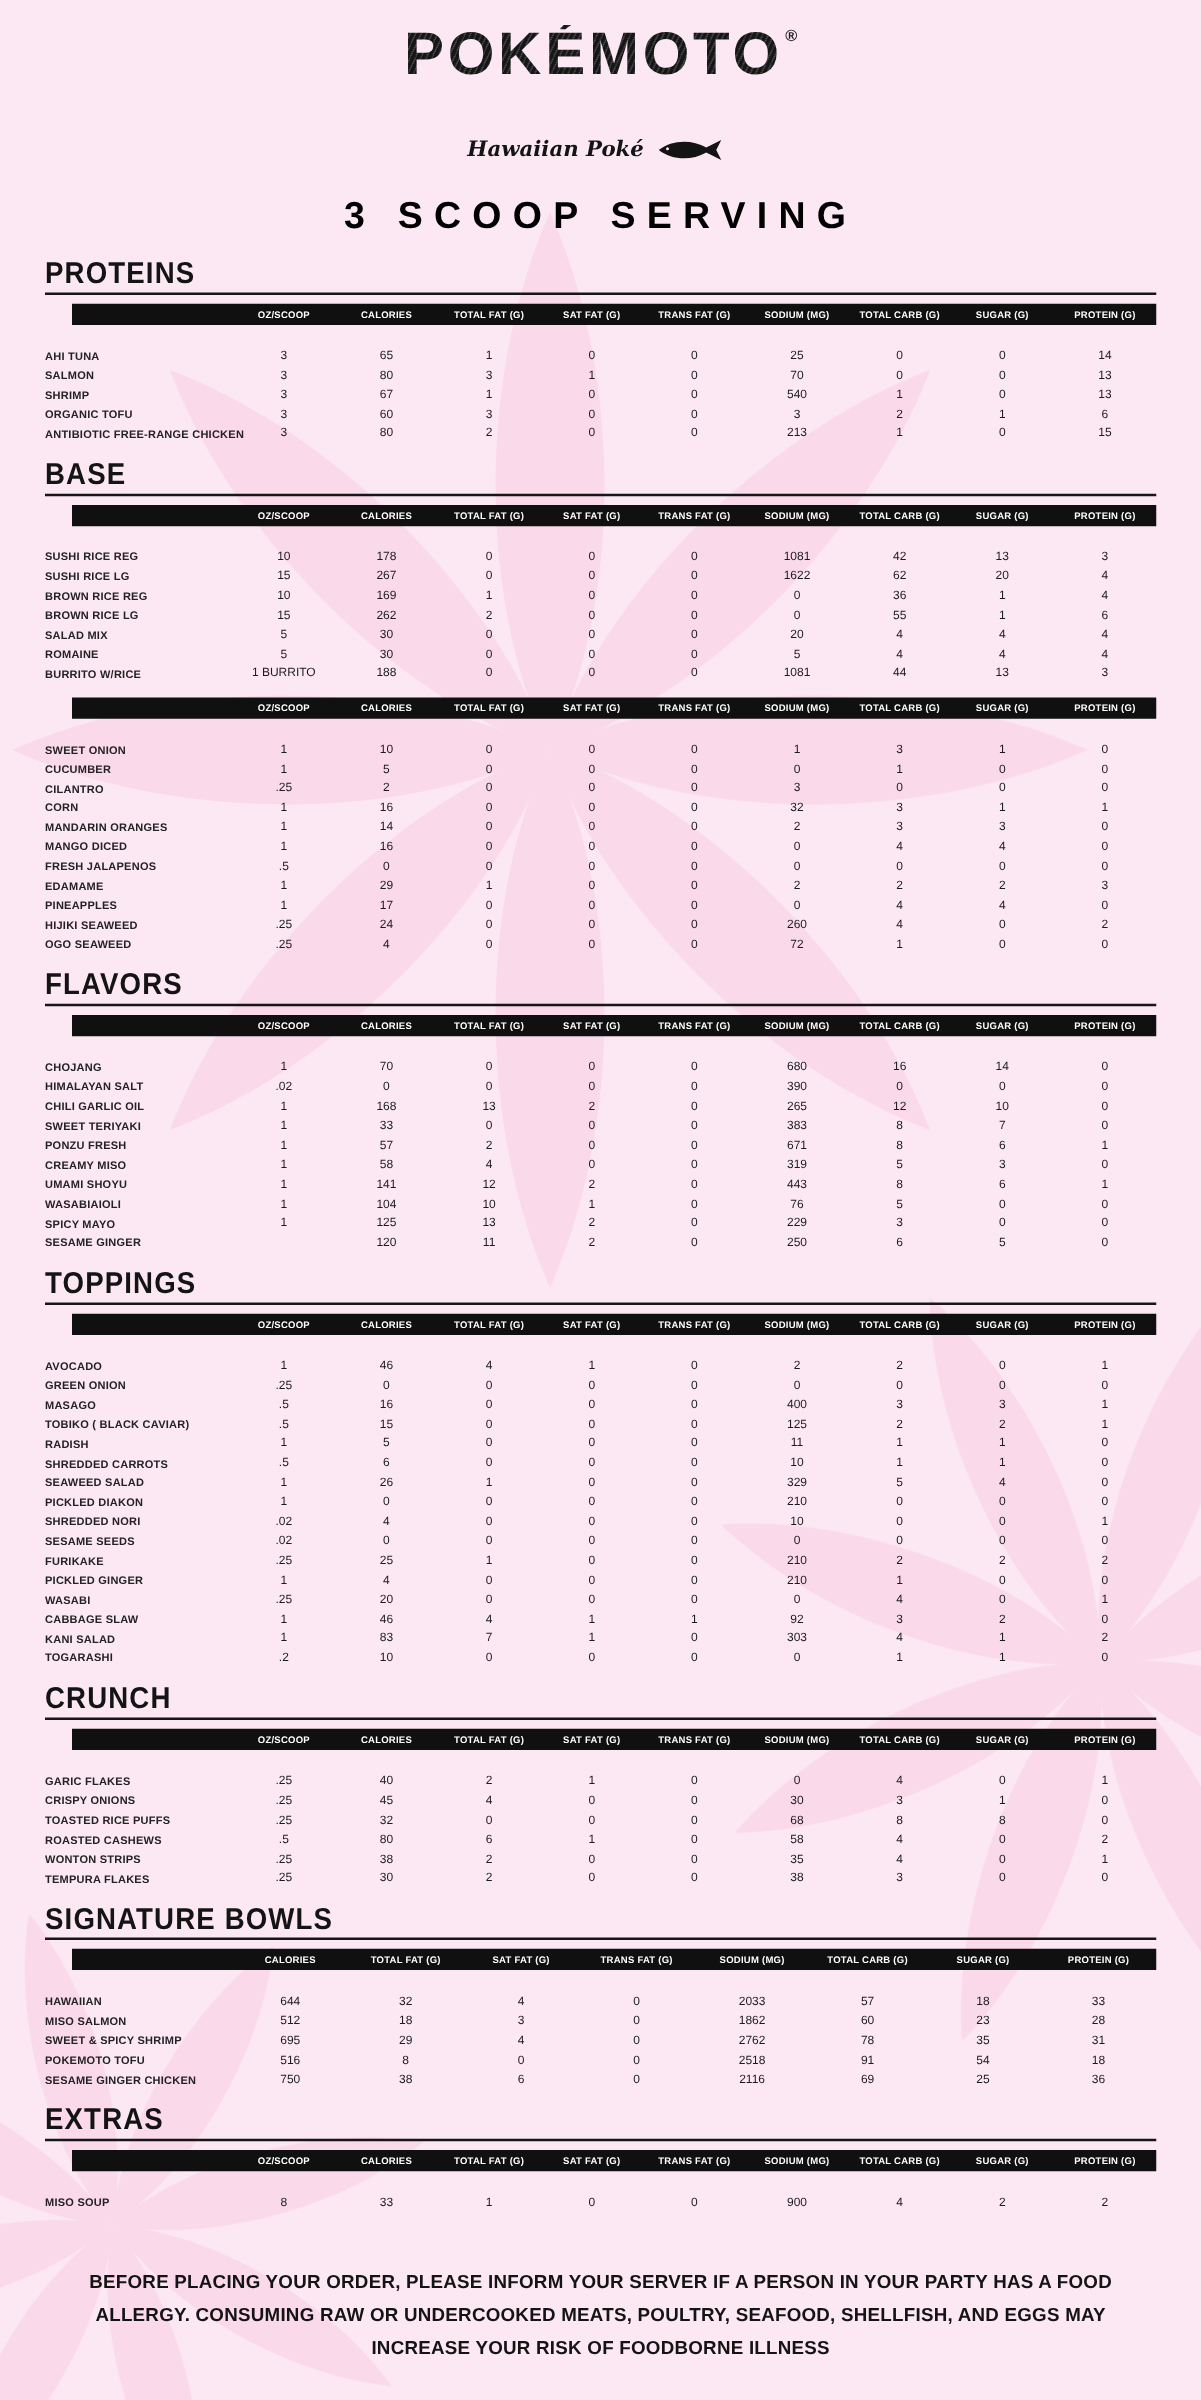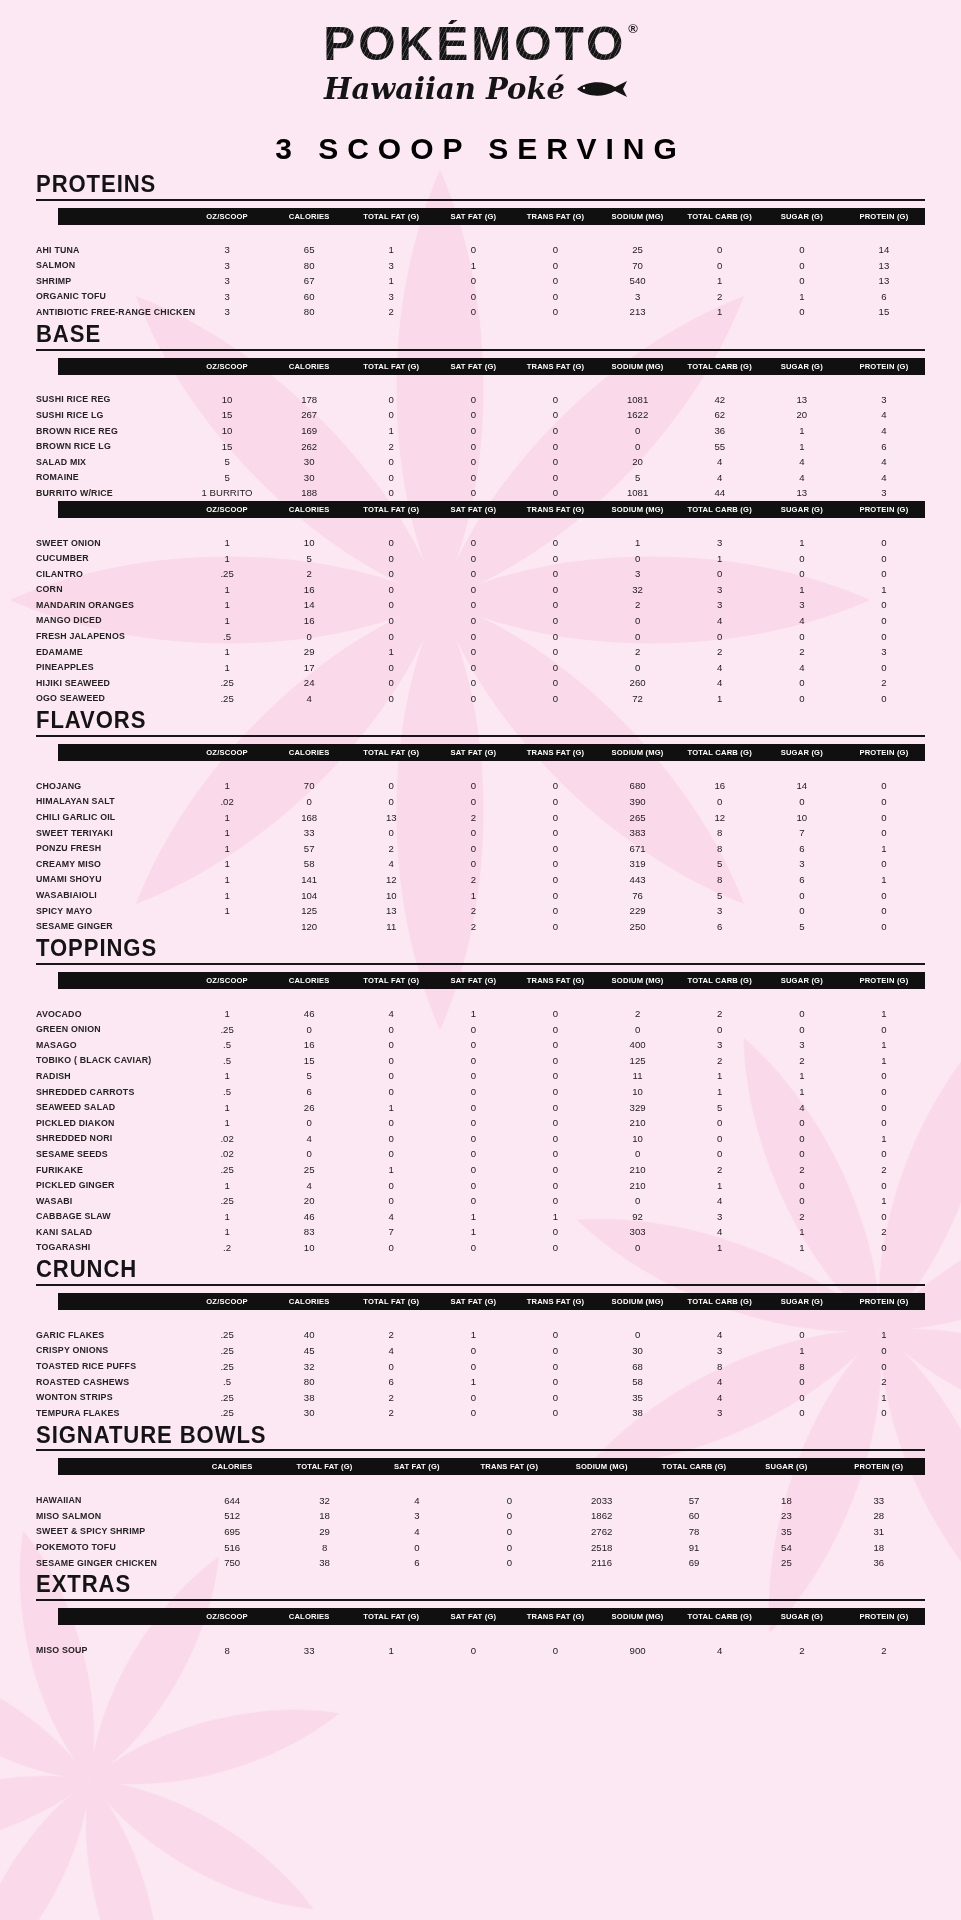--- a/index.html
+++ b/index.html
@@ -9,43 +9,43 @@
     background:#fce8f2;
     font-family:"Liberation Sans","DejaVu Sans",sans-serif;
     color:#1c1c1c;
     position:relative;
     overflow:hidden;
   }
   .bgart{position:absolute;inset:0;width:961px;height:1920px;z-index:0;pointer-events:none;}
   .page{position:relative;z-index:1;height:100%;display:flex;flex-direction:column;padding:16px 36px 26px;}
 
   
-  header{display:flex;flex-direction:column;align-items:center;margin-top:4px;}
+  header{display:flex;flex-direction:column;align-items:center;margin-top:4px;gap:38px;}
   .brand-row{display:flex;align-items:flex-start;line-height:1;}
   .brand{
     font-size:48px;font-weight:800;letter-spacing:3px;line-height:1;color:#1b1b1b;
   }
   @supports (-webkit-background-clip:text){
     .brand{
       background:repeating-linear-gradient(115deg,#161616 0 3px,#474747 3px 4px);
       -webkit-background-clip:text;background-clip:text;-webkit-text-fill-color:transparent;
     }
   }
   .reg{font-size:13px;font-weight:700;margin-top:2px;margin-left:2px;color:#1b1b1b;}
   .tagline-row{display:flex;align-items:center;gap:10px;margin-top:4px;}
   .tagline{
     font-family:"DejaVu Serif","Liberation Serif",serif;
-    font-style:italic;font-weight:700;font-size:29px;color:#141414;
+    font-style:italic;font-weight:700;font-size:17px;color:#141414;
   }
   .fish{width:62px;height:20px;flex:0 0 auto;}
 
   h1.title{text-align:center;font-size:30px;font-weight:800;letter-spacing:9px;margin:26px 0 4px;color:#000000;}
 
   
-  .nsec{}
+  .nsec{margin-top:11px;}
   .sec-title{border-bottom:2px solid #161616;margin-bottom:7px;}
   .sec-title span{
     display:inline-block;font-size:24px;font-weight:700;letter-spacing:1px;
     transform:scaleX(.92);transform-origin:left bottom;line-height:1.2;color:#141414;
   }
   .ntable{width:100%;}
   .trow{display:grid;align-items:center;}
   .cols-9 .trow{grid-template-columns:150px repeat(9,1fr);}
   .cols-8 .trow{grid-template-columns:150px repeat(8,1fr);}
   .thead{
@@ -996,14 +996,15 @@
               <div class="tcell vcell">900</div>
               <div class="tcell vcell">4</div>
               <div class="tcell vcell">2</div>
               <div class="tcell vcell">2</div>
             </div>
           </div>
         </div>
       </section>
     </main>
 
+  <footer>BEFORE PLACING YOUR ORDER, PLEASE INFORM YOUR SERVER IF A PERSON IN YOUR PARTY HAS A FOOD ALLERGY. CONSUMING RAW OR UNDERCOOKED MEATS, POULTRY, SEAFOOD, SHELLFISH, AND EGGS MAY INCREASE YOUR RISK OF FOODBORNE ILLNESS</footer>
 
 </div>
 
 </body></html>

